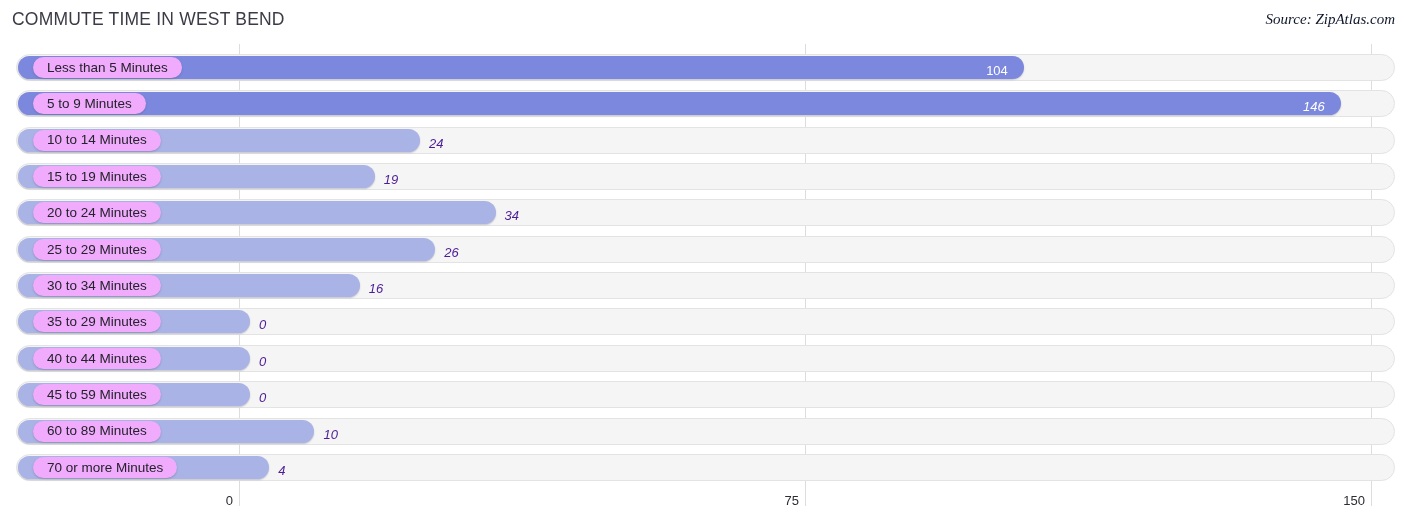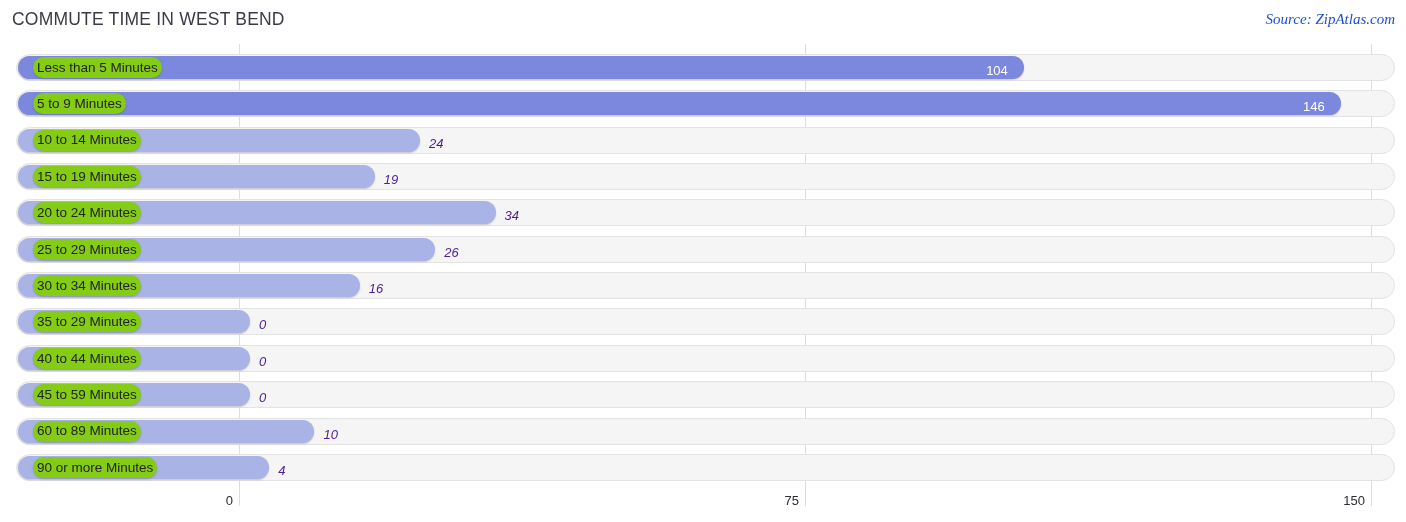--- a/index.html
+++ b/index.html
@@ -32,21 +32,21 @@
     font-weight: 400;
     white-space: nowrap;
   }
   .chart-source {
     position: absolute;
     right: 11px;
     top: 11px;
     font-family: "Liberation Serif", serif;
     font-style: italic;
     font-size: 15px;
-    color: #1d4ed8;
+    color: #0f172a;
     white-space: nowrap;
   }
 
   
   .plot {
     position: absolute;
     left: 0;
     top: 44px;
     width: 1406px;
     height: 440px;
@@ -102,26 +102,26 @@
     border-radius: 12px;
     box-shadow: 0 1px 1.5px rgba(90, 90, 120, 0.30);
   }
 
   
   .label-pill {
     position: absolute;
     left: 17px;
     top: 3px;
     height: 21px;
-    background: #84cc16;
+    background: #f0abfc;
     border-radius: 11px;
     box-shadow: 0 1px 2px rgba(80, 80, 100, 0.35);
     display: flex;
     align-items: center;
-    padding: 0 4px;
+    padding: 0 14px;
     box-sizing: border-box;
     white-space: nowrap;
     justify-content: flex-end;
   }
   .label-pill span {
     font-size: 13.5px;
     color: #23232b;
     line-height: 1;
   }
 
@@ -190,21 +190,21 @@
         <div class="track"></div>
         <div class="bar" style="width: 1005.85px; background: rgb(123, 136, 222);"></div>
         <div class="value inside" style="left: 0px; width: 991.853px;">104</div>
         <div class="label-pill">
           <span>Less than 5 Minutes</span>
         </div>
       </div>
       <div class="row" style="top: 46.35px;">
         <div class="track"></div>
         <div class="bar" style="width: 1322.81px; background: rgb(123, 136, 222);"></div>
-        <div class="value inside" style="left: 0px; width: 1308.81px;">146</div>
+        <div class="value inside" style="left: 0px; width: 1308.81px; font-style: italic;">146</div>
         <div class="label-pill">
           <span>5 to 9 Minutes</span>
         </div>
       </div>
       <div class="row" style="top: 82.7px;">
         <div class="track"></div>
         <div class="bar" style="width: 402.12px; background: rgb(170, 179, 230);"></div>
         <div class="value outside" style="left: 413.12px;">24</div>
         <div class="label-pill">
           <span>10 to 14 Minutes</span>
@@ -272,21 +272,21 @@
         <div class="value outside" style="left: 307.467px;">10</div>
         <div class="label-pill">
           <span>60 to 89 Minutes</span>
         </div>
       </div>
       <div class="row" style="top: 409.85px;">
         <div class="track"></div>
         <div class="bar" style="width: 251.187px; background: rgb(170, 179, 230);"></div>
         <div class="value outside" style="left: 262.187px;">4</div>
         <div class="label-pill">
-          <span>90 or more Minutes</span>
+          <span>70 or more Minutes</span>
         </div>
       </div>
     </div>
 </div>
 
 <div class="axis" id="axis">
     <div class="tick-mark" style="left: 239px;"></div>
     <div class="tick-label" style="left: 239px;">0</div>
     <div class="tick-mark" style="left: 805px;"></div>
     <div class="tick-label" style="left: 805px;">75</div>

